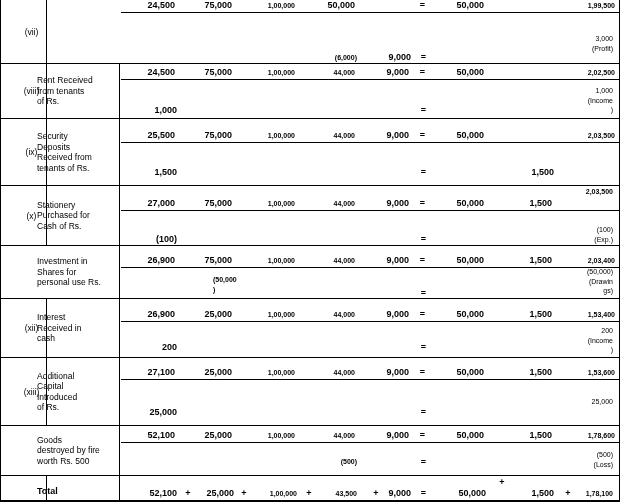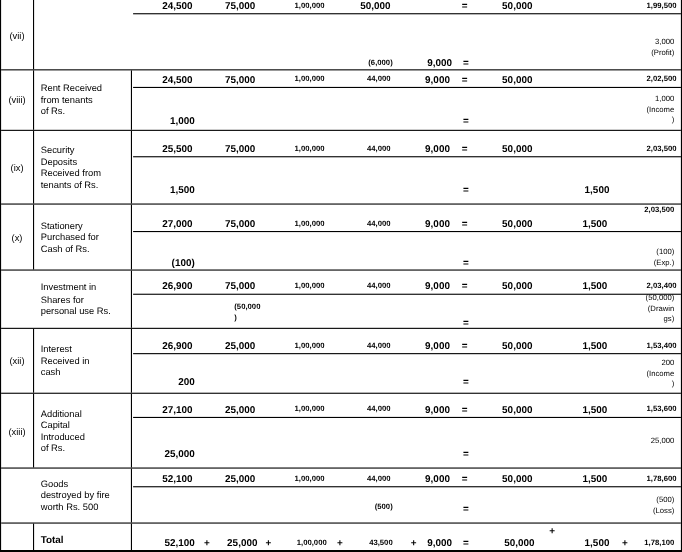--- a/index.html
+++ b/index.html
@@ -5,21 +5,21 @@
   html,body{margin:0;padding:0;background:#fff;}
   .wrap{
     position:relative;width:620px;height:502px;background:#fff;color:#000;
     font-family:"Liberation Sans",sans-serif;overflow:hidden;
     border-left:1.5px solid #000;border-right:1.5px solid #000;border-bottom:2px solid #000;
     box-sizing:border-box;
   }
   .block{position:relative;border-top:1.5px solid #000;box-sizing:border-box;}
   .block.first{border-top:none;}
   .lbl{
-    position:absolute;left:0;top:0;bottom:0;width:30px;border-right:1.5px solid #000;
+    position:absolute;left:16px;top:0;bottom:0;width:30px;border-right:1.5px solid #000;
     display:flex;align-items:center;justify-content:center;font-size:8.5px;box-sizing:border-box;
   }
   .desc{
     position:absolute;left:30px;top:0;bottom:0;width:89px;border-right:1.5px solid #000;
     display:flex;align-items:center;font-size:8.5px;line-height:10.5px;padding-left:6px;
     white-space:pre-line;box-sizing:border-box;
   }
   .desc.bold{font-weight:bold;font-size:9px;}
   .num{position:absolute;left:120px;right:0;top:0;bottom:0;}
   .bal{display:flex;align-items:flex-start;height:12px;border-bottom:1.5px solid #000;box-sizing:content-box;}

